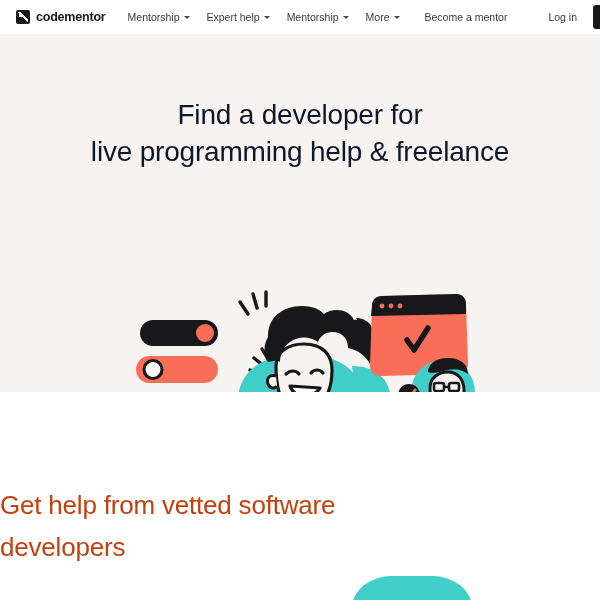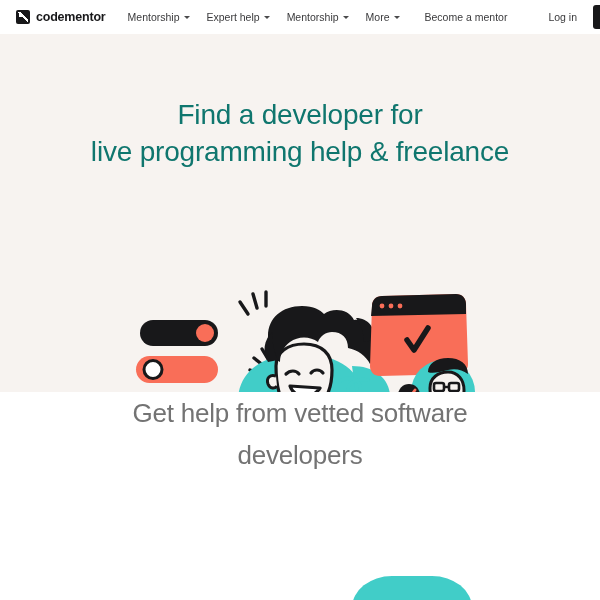--- a/index.html
+++ b/index.html
@@ -119,21 +119,21 @@
     height: 358px;
     background: #f7f3f0;
     overflow: hidden;
   }
 
   .hero-title {
     text-align: center;
     font-size: 28px;
     line-height: 37px;
     font-weight: 400;
-    color: #0f766e;
+    color: #0f172a;
     padding-top: 62px;
     letter-spacing: -0.2px;
   }
 
   .hero-cta-wrap {
     display: flex;
     justify-content: center;
     margin-top: 21px;
   }
   .btn-cta {
@@ -160,25 +160,26 @@
   }
 
   
   .section2 {
     position: relative;
     background: #ffffff;
     height: 208px;
     overflow: hidden;
   }
   .section2-title {
-    text-align: center;
+    text-align: left;
     font-size: 26px;
     line-height: 42px;
     font-weight: 400;
-    color: #737373;
+    color: #c2410c;
+    padding-top: 92px;
     letter-spacing: -0.2px;
   }
   .bottom-blob {
     position: absolute;
     left: 352px;
     bottom: -46px;
     width: 120px;
     height: 70px;
     background: #41cdc8;
     border-radius: 40px / 32px;

